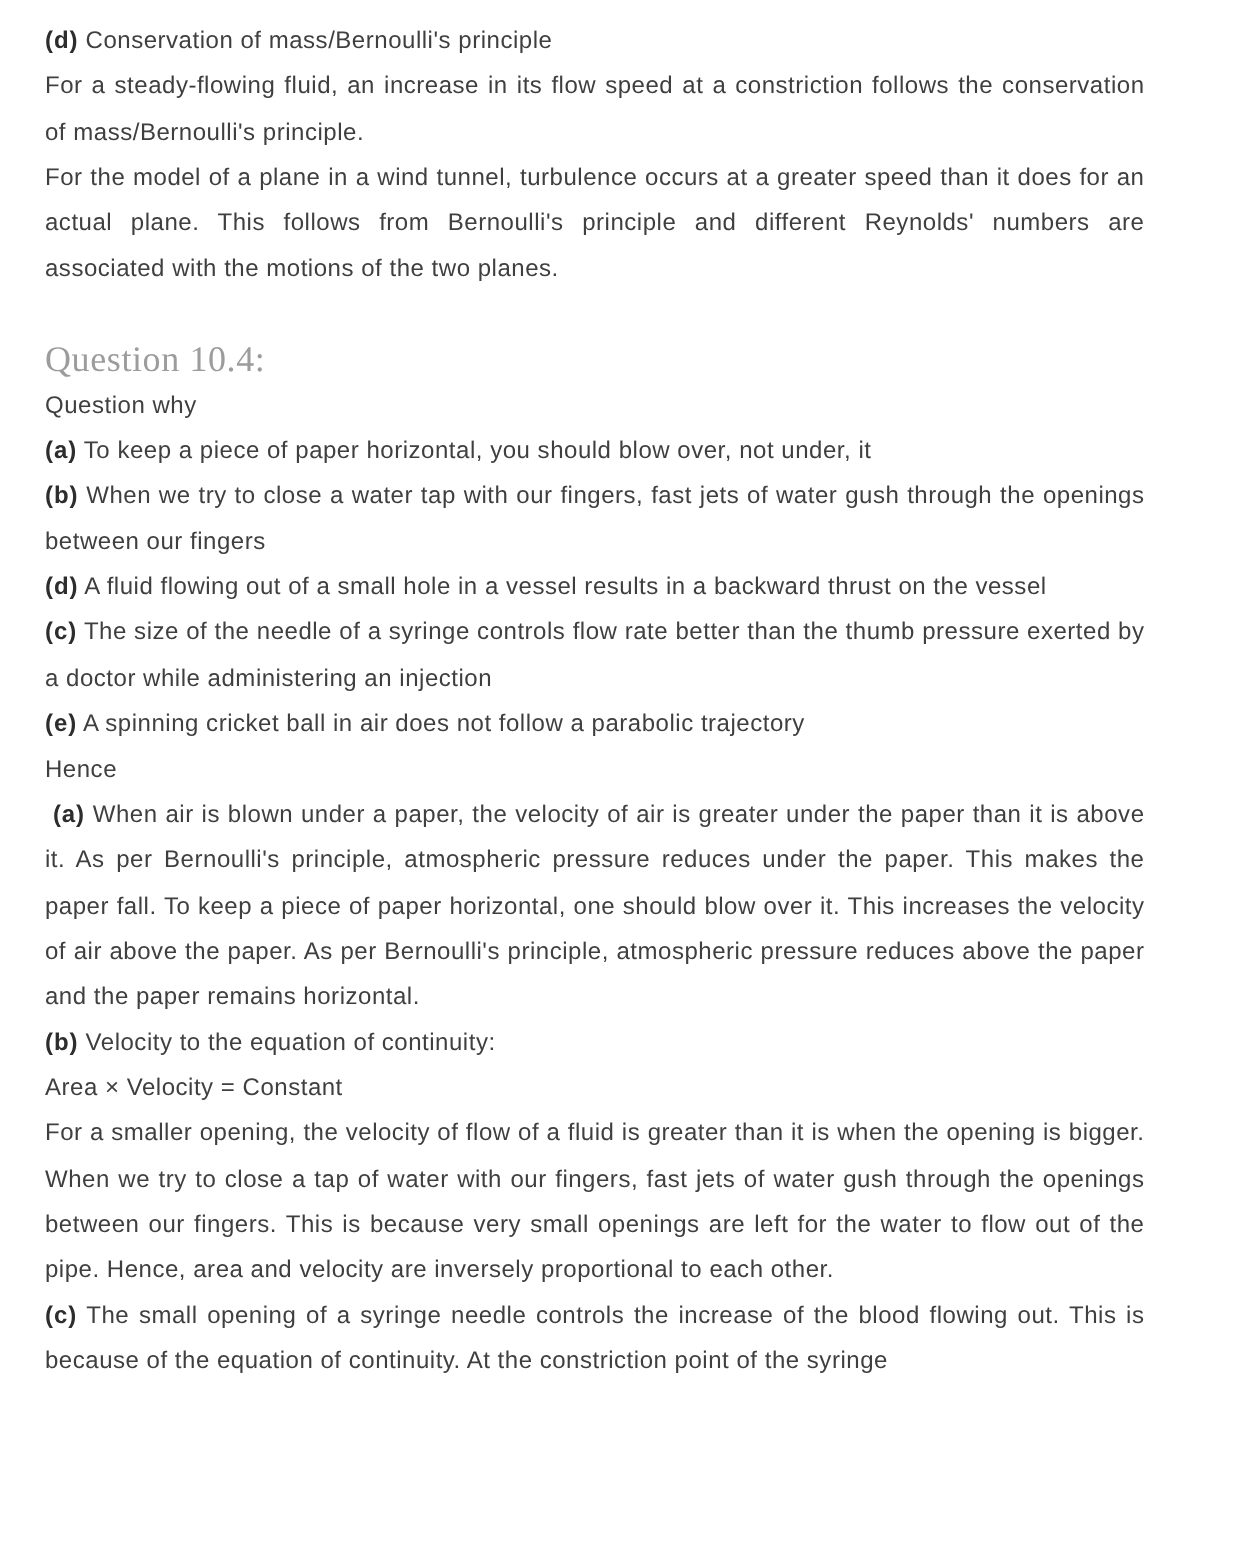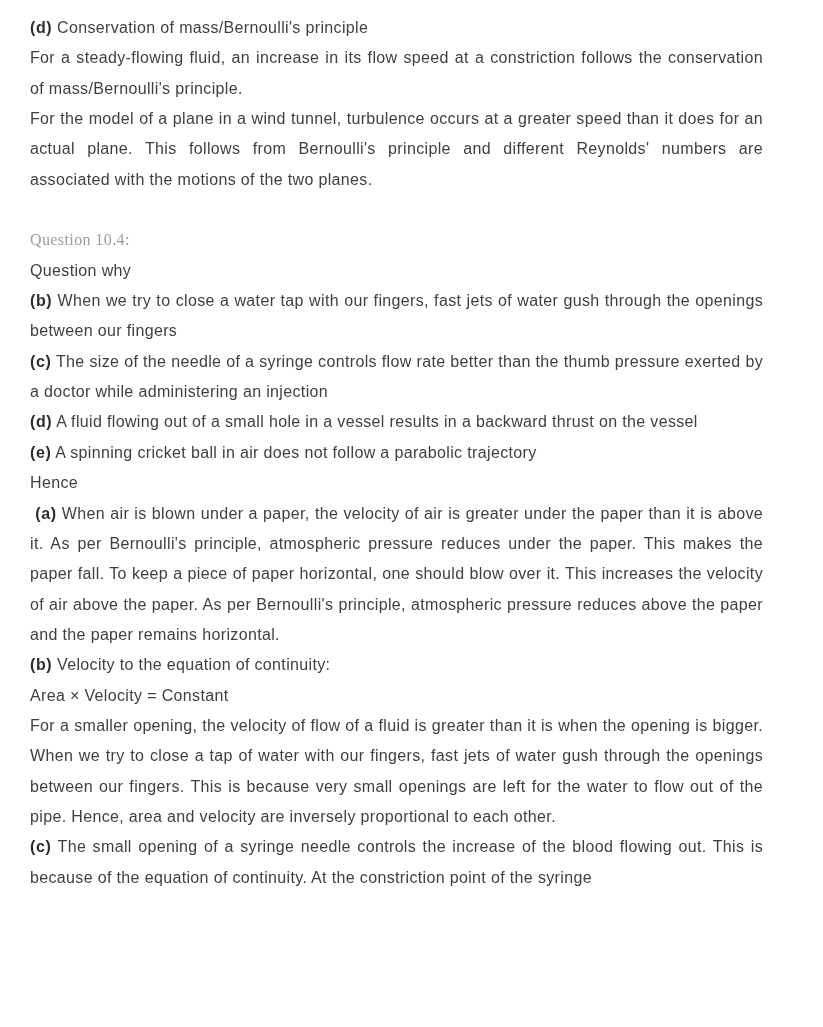--- a/index.html
+++ b/index.html
@@ -27,43 +27,44 @@
     text-align: justify;
   }
   .marker {
     font-weight: 700;
     color: #2d2d2d;
     letter-spacing: 0.6px;
   }
   .question-heading {
     margin: 0;
     font-family: "Liberation Serif", "DejaVu Serif", serif;
-    font-size: 16px;
+    font-size: 24px;
     color: #9c9c9c;
     text-align: left;
     letter-spacing: 0.4px;
   }
   .section-gap {
     height: 30.35px;
   }
 </style>
 </head>
 <body>
 
 <main>
   <div id="doc-body">
       <p class="para"><b class="marker">(d)</b> <span>Conservation of mass/Bernoulli's principle</span></p>
       <p class="para"><span>For a steady-flowing fluid, an increase in its flow speed at a constriction follows the conservation of mass/Bernoulli's principle.</span></p>
       <p class="para"><span>For the model of a plane in a wind tunnel, turbulence occurs at a greater speed than it does for an actual plane. This follows from Bernoulli's principle and different Reynolds' numbers are associated with the motions of the two planes.</span></p>
       <div class="section-gap"></div>
       <p class="question-heading">Question 10.4:</p>
       <p class="para"><span>Question why</span></p>
+      <p class="para"><b class="marker">(a)</b> <span>To keep a piece of paper horizontal, you should blow over, not under, it</span></p>
       <p class="para"><b class="marker">(b)</b> <span>When we try to close a water tap with our fingers, fast jets of water gush through the openings between our fingers</span></p>
+      <p class="para"><b class="marker">(d)</b> <span>A fluid flowing out of a small hole in a vessel results in a backward thrust on the vessel</span></p>
       <p class="para"><b class="marker">(c)</b> <span>The size of the needle of a syringe controls flow rate better than the thumb pressure exerted by a doctor while administering an injection</span></p>
-      <p class="para"><b class="marker">(d)</b> <span>A fluid flowing out of a small hole in a vessel results in a backward thrust on the vessel</span></p>
       <p class="para"><b class="marker">(e)</b> <span>A spinning cricket ball in air does not follow a parabolic trajectory</span></p>
       <p class="para"><span>Hence</span></p>
       <p class="para">&nbsp;<b class="marker">(a)</b> <span>When air is blown under a paper, the velocity of air is greater under the paper than it is above it. As per Bernoulli's principle, atmospheric pressure reduces under the paper. This makes the paper fall. To keep a piece of paper horizontal, one should blow over it. This increases the velocity of air above the paper. As per Bernoulli's principle, atmospheric pressure reduces above the paper and the paper remains horizontal.</span></p>
       <p class="para"><b class="marker">(b)</b> <span>Velocity to the equation of continuity:</span></p>
       <p class="para"><span>Area × Velocity = Constant</span></p>
       <p class="para"><span>For a smaller opening, the velocity of flow of a fluid is greater than it is when the opening is bigger. When we try to close a tap of water with our fingers, fast jets of water gush through the openings between our fingers. This is because very small openings are left for the water to flow out of the pipe. Hence, area and velocity are inversely proportional to each other.</span></p>
       <p class="para"><b class="marker">(c)</b> <span>The small opening of a syringe needle controls the increase of the blood flowing out. This is because of the equation of continuity. At the constriction point of the syringe</span></p>
     </div>
 </main>
 

